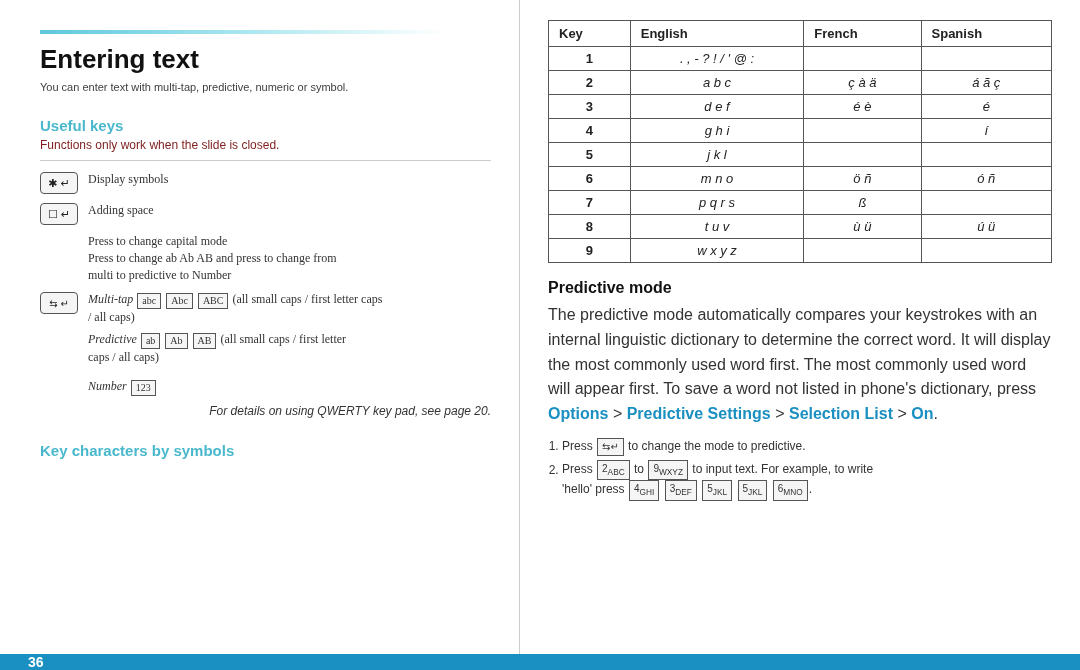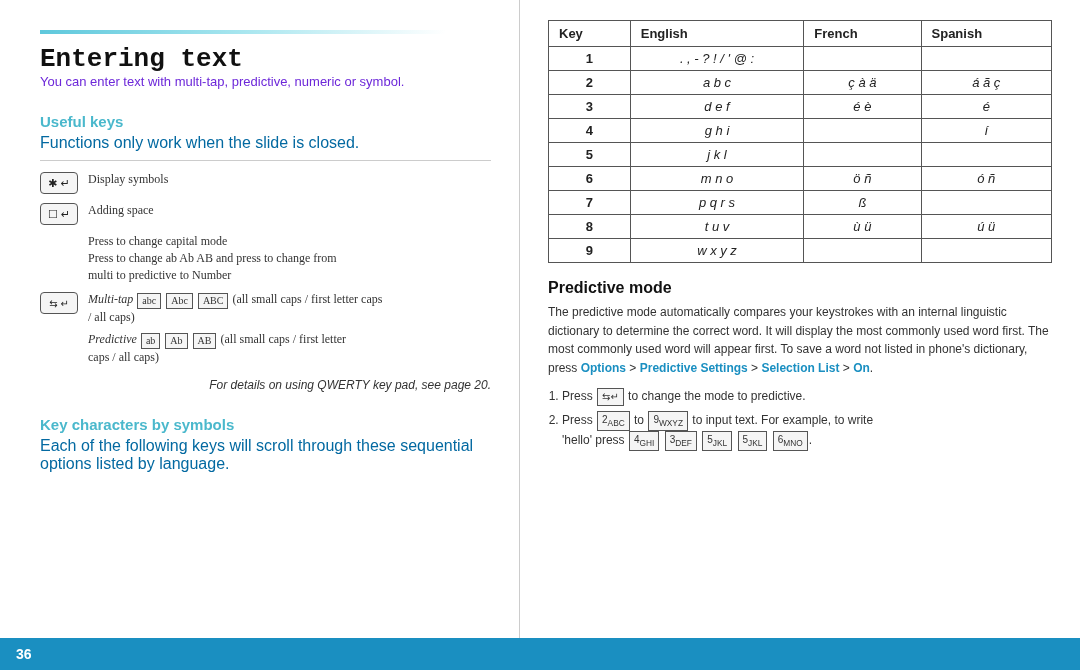--- a/index.html
+++ b/index.html
@@ -24,43 +24,43 @@
       border-right: 1px solid #ccc;
     }
     .right-column {
       flex: 1;
       padding: 20px 28px 20px 28px;
     }
     .page-title {
       font-size: 26px;
       font-weight: bold;
       color: #111;
-      font-family: Liberation Mono, monospace;
+      margin-bottom: 6px;
     }
     .title-bar {
       height: 4px;
       background: linear-gradient(to right, #5ec8dc, #a8e6ef, transparent);
       margin-bottom: 10px;
       width: 90%;
     }
     .subtitle-text {
-      font-size: 13px;
-      color: #6d28d9;
+      font-size: 11px;
+      color: #404040;
       margin-bottom: 16px;
     }
     .section-heading {
       font-size: 15px;
       font-weight: bold;
       color: #4ab8cc;
       margin-bottom: 4px;
       margin-top: 24px;
     }
     .section-subtext {
-      font-size: 16px;
-      color: #0369a1;
+      font-size: 12px;
+      color: #7f1d1d;
       margin-bottom: 8px;
     }
     .divider {
       border: none;
       border-top: 1px solid #ccc;
       margin-bottom: 10px;
     }
     .key-row {
       display: flex;
       align-items: flex-start;
@@ -135,44 +135,44 @@
       font-style: italic;
       text-align: center;
     }
     .predictive-heading {
       font-size: 16px;
       font-weight: bold;
       color: #111;
       margin-bottom: 6px;
     }
     .predictive-text {
-      font-size: 12px;
+      font-size: 16px;
       color: #333;
       line-height: 1.55;
       margin-bottom: 10px;
     }
     .link-blue {
       color: #1a8fc1;
       font-weight: bold;
     }
     .steps {
       font-size: 12px;
       color: #333;
       line-height: 1.6;
       padding-left: 14px;
     }
     .steps li {
       margin-bottom: 4px;
     }
     .bottom-bar {
-      height: 32px;
+      height: 16px;
       background: #1a8fc1;
       display: flex;
       align-items: center;
-      padding: 0 16px;
+      padding: 0 28px;
     }
     .page-num {
       color: #fff;
       font-size: 14px;
       font-weight: bold;
     }
     .multi-tap-row {
       margin-bottom: 6px;
     }
     .predictive-row {
@@ -227,25 +227,31 @@
       <div style="min-width:38px;"></div>
       <div class="key-desc">
         <span class="italic-inner">Predictive</span>
         <span class="inline-kbd">ab</span>
         <span class="inline-kbd">Ab</span>
         <span class="inline-kbd">AB</span>
         <span> (all small caps / first letter<br>caps / all caps)</span>
       </div>
     </div>
 
+    <div class="key-row">
+      <div style="min-width:38px;"></div>
+      <div class="key-desc">
+        <span class="italic-inner">Number</span>
+        <span class="inline-kbd">123</span>
+      </div>
+    </div>
 
     <div class="italic-note">For details on using QWERTY key pad, see page 20.</div>
 
     <div class="section-heading">Key characters by symbols</div>
-    <div class="section-subtext">Each of the following keys will scroll through these sequential options listed by language.</div>
   </div>
 
   <div class="right-column">
 
     <table class="char-table">
       <thead>
         <tr>
           <th>Key</th>
           <th>English</th>
           <th>French</th>

